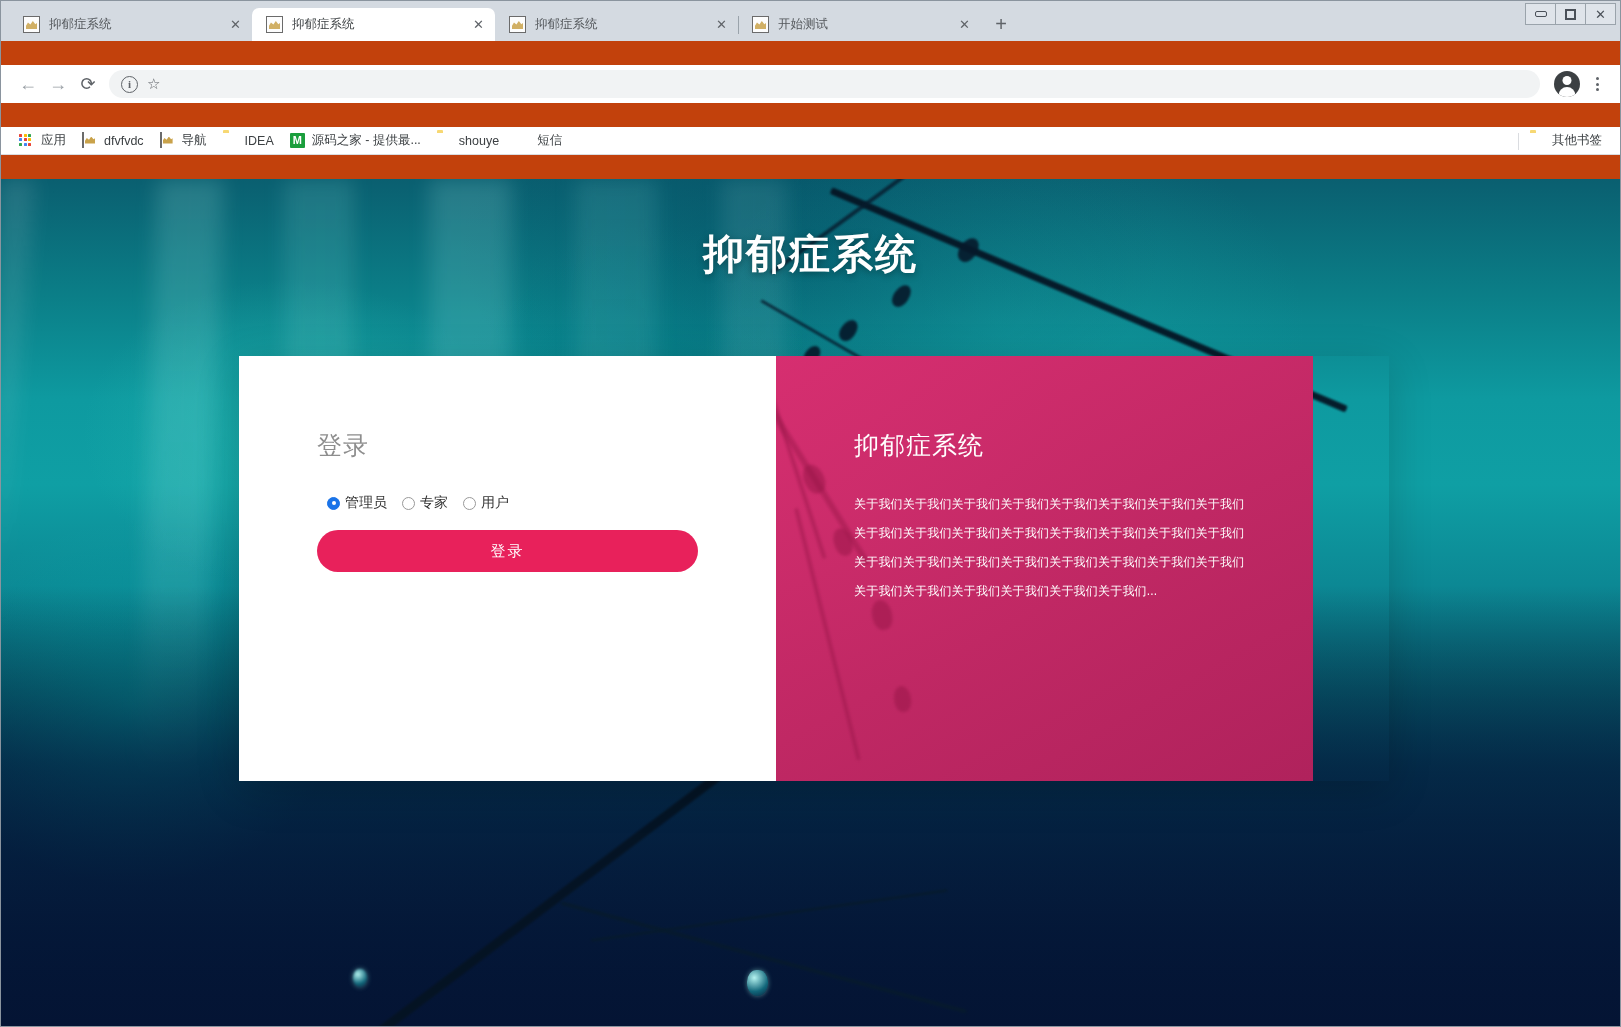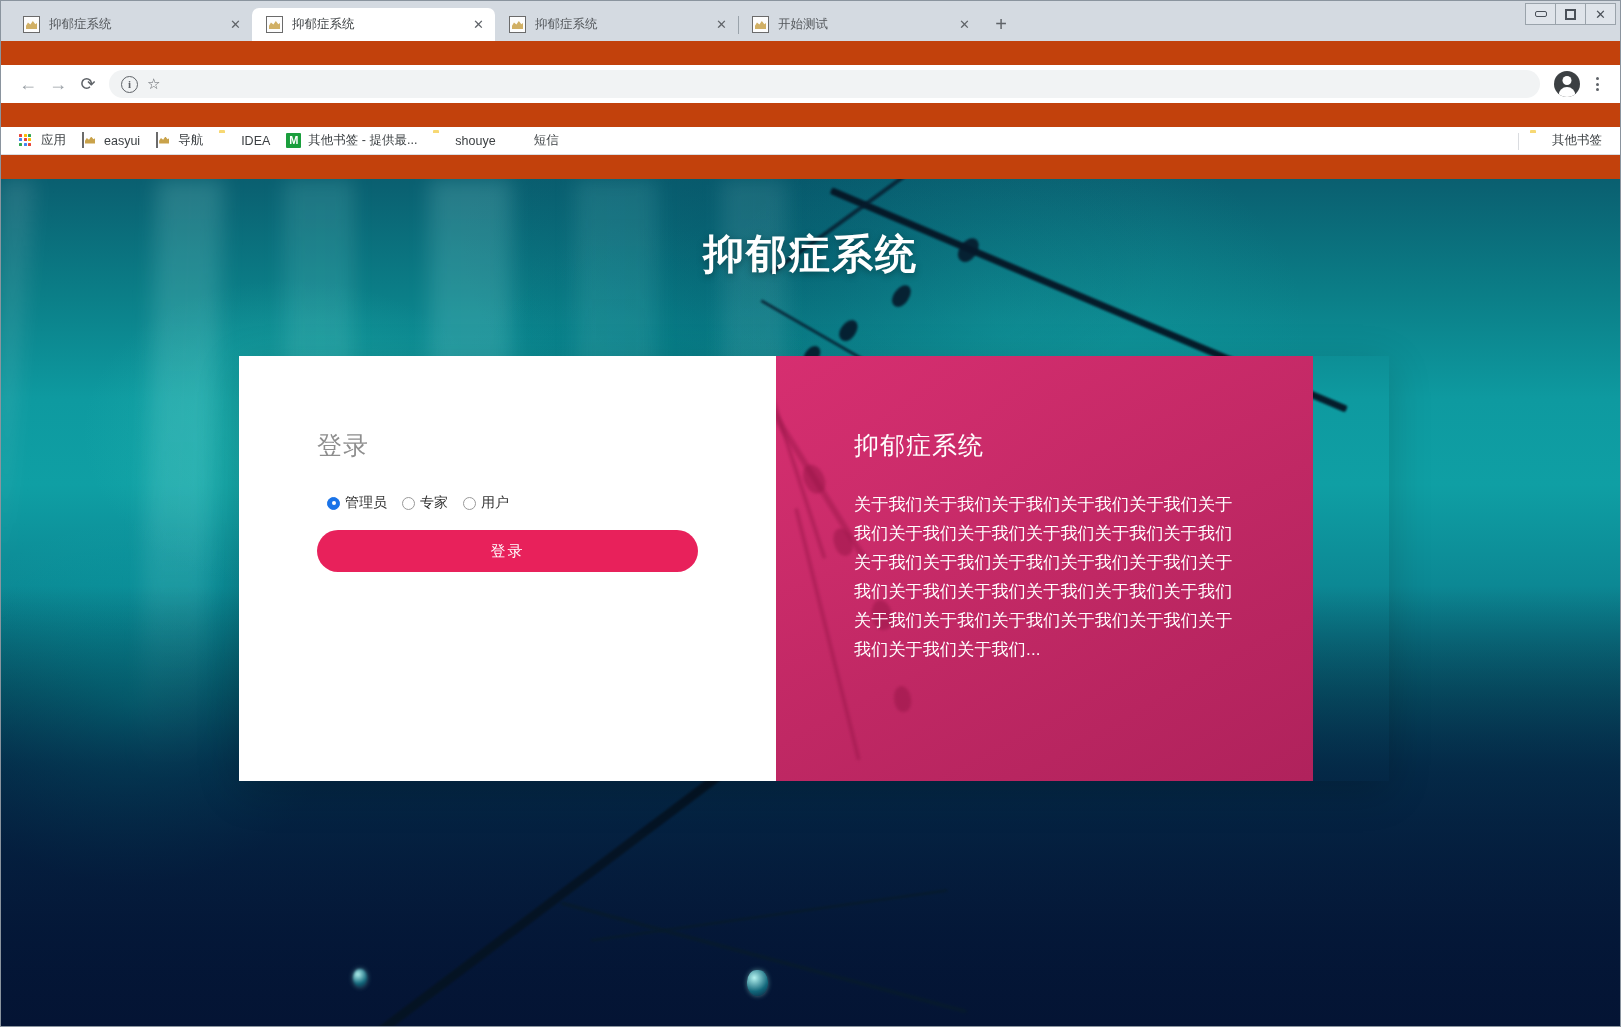--- a/index.html
+++ b/index.html
@@ -466,21 +466,21 @@
     position: relative; z-index: 2;
     font-size: 25px;
     color: #ffffff;
     font-weight: normal;
     margin-bottom: 28px;
     letter-spacing: 1px;
   }
   .panel-text {
     position: relative; z-index: 2;
     color: #ffffff;
-    font-size: 17px;
+    font-size: 12px;
     line-height: 29px;
     width: 392px;
     margin-bottom: 26px;
     letter-spacing: .2px;
   }
   .panel-buttons { position: relative; z-index: 2; display: flex; gap: 12px; }
   .ghost-btn {
     height: 36px;
     padding: 0 22px;
     border-radius: 18px;
@@ -571,38 +571,38 @@
           <i style="background:#34a853"></i>
             <i style="background:#4285f4"></i>
             <i style="background:#ea4335"></i>
         </span>
       </span>
       <span>应用</span>
     </div>
 
     <div class="bm">
       <span class="bm-icon"><span class="ic-broken"></span></span>
-      <span>easyui</span>
+      <span>dfvfvdc</span>
     </div>
 
     <div class="bm">
       <span class="bm-icon"><span class="ic-broken"></span></span>
       <span>导航</span>
     </div>
 
     <div class="bm">
       <span class="bm-icon"><span class="ic-folder"></span></span>
       <span>IDEA</span>
     </div>
 
     <div class="bm">
       <span class="bm-icon">
           <span class="ic-m">M</span>
         </span>
-      <span>其他书签 - 提供最...</span>
+      <span>源码之家 - 提供最...</span>
     </div>
 
     <div class="bm">
       <span class="bm-icon"><span class="ic-folder"></span></span>
       <span>shouye</span>
     </div>
 
     <div class="bm">
       <span class="bm-icon"><span class="ic-globe"></span></span>
       <span>短信</span>

